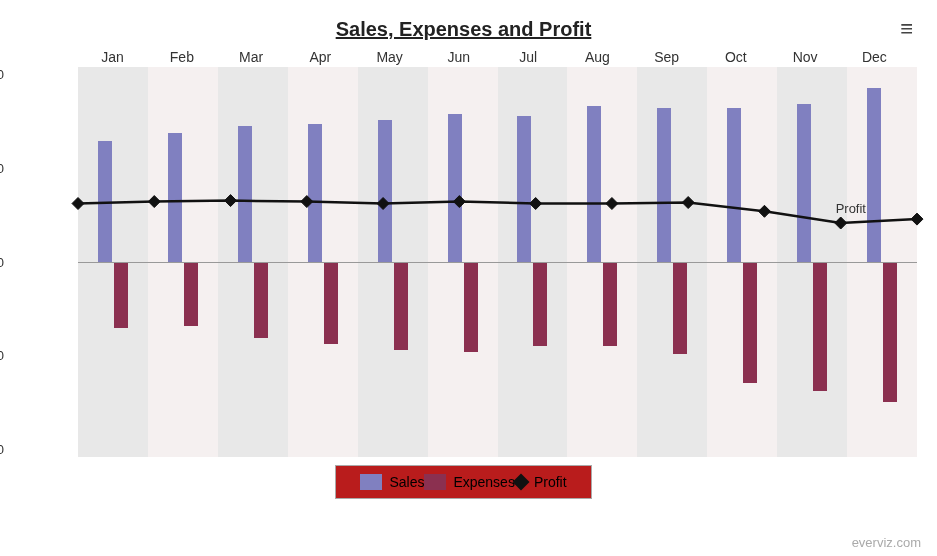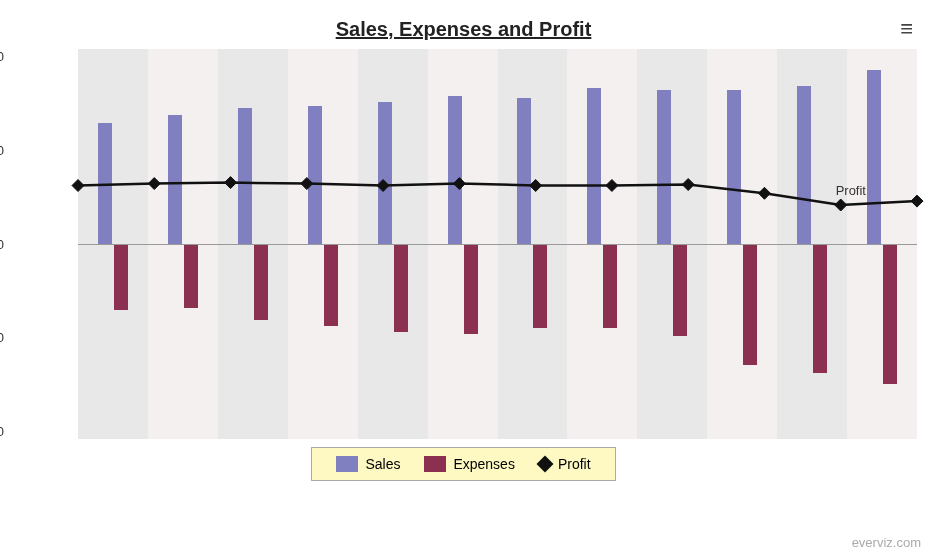--- a/index.html
+++ b/index.html
@@ -110,28 +110,27 @@
       position: absolute;
       top: 0; left: 0;
       width: 100%; height: 100%;
       z-index: 10;
       overflow: visible;
     }
     .legend {
       display: flex;
       justify-content: center;
       align-items: center;
-      gap: 24px;
       margin-top: 8px;
       border: 1.5px solid #aaa;
       padding: 8px 24px;
       width: fit-content;
       margin-left: auto;
       margin-right: auto;
-      background: #fef9c3;
+      background: #b91c1c;
     }
     .legend-item {
       display: flex;
       align-items: center;
       gap: 7px;
       font-size: 14px;
     }
     .legend-box {
       width: 22px;
       height: 16px;
@@ -155,20 +154,36 @@
 </head>
 <body>
 
 <div class="chart-container">
   <div class="chart-title">Sales, Expenses and Profit</div>
   <span class="menu-icon">≡</span>
 
   <div class="month-labels">
   </div>
 
+  <div style="position:relative; margin-left:68px; margin-right:8px;">
+    <div class="month-labels" style="margin-left:0; margin-right:0;">
+    <span class="month-label">Jan</span>
+        <span class="month-label">Feb</span>
+        <span class="month-label">Mar</span>
+        <span class="month-label">Apr</span>
+        <span class="month-label">May</span>
+        <span class="month-label">Jun</span>
+        <span class="month-label">Jul</span>
+        <span class="month-label">Aug</span>
+        <span class="month-label">Sep</span>
+        <span class="month-label">Oct</span>
+        <span class="month-label">Nov</span>
+        <span class="month-label">Dec</span>
+      </div>
+  </div>
 
   <div style="position:relative; display:flex;">
 
     <div style="width:68px; position:relative; height:390px; flex-shrink:0;">
       <div class="y-axis">
       <span class="y-label">$100000</span>
           <span class="y-label">$50000</span>
           <span class="y-label">$0</span>
           <span class="y-label">-$50000</span>
           <span class="y-label">-$100000</span>

